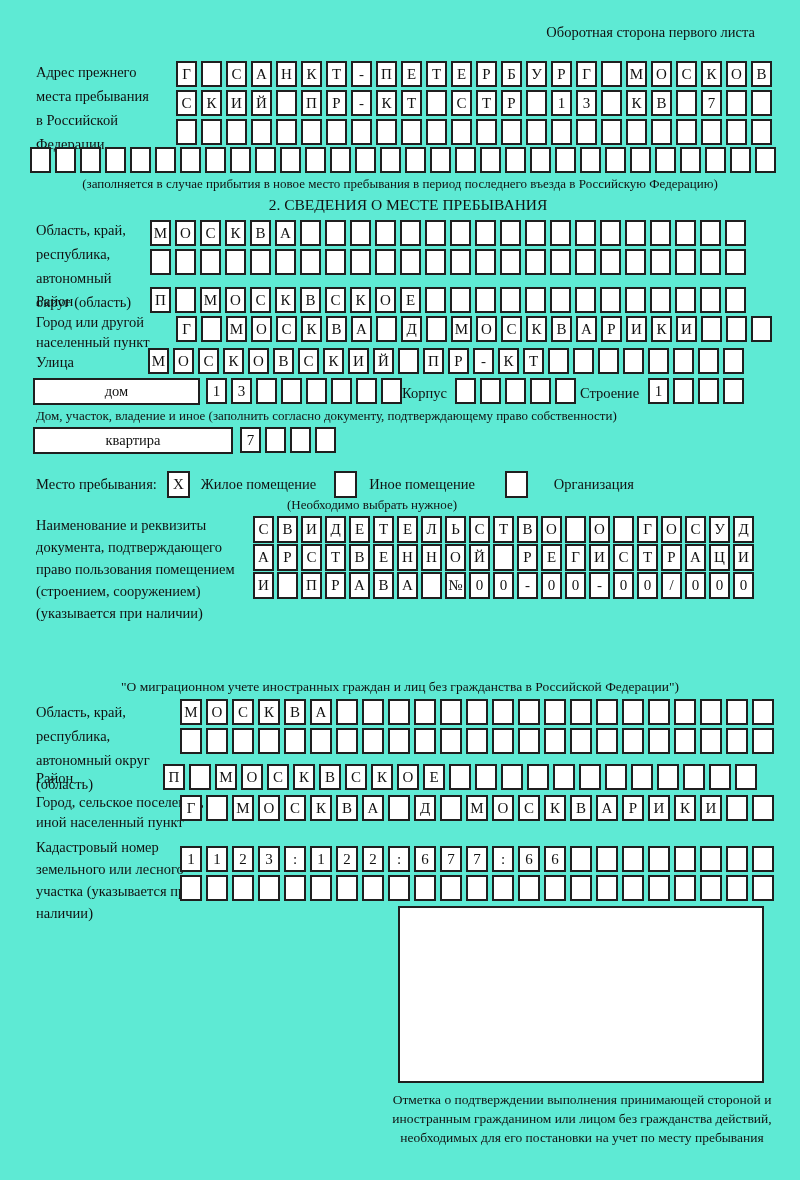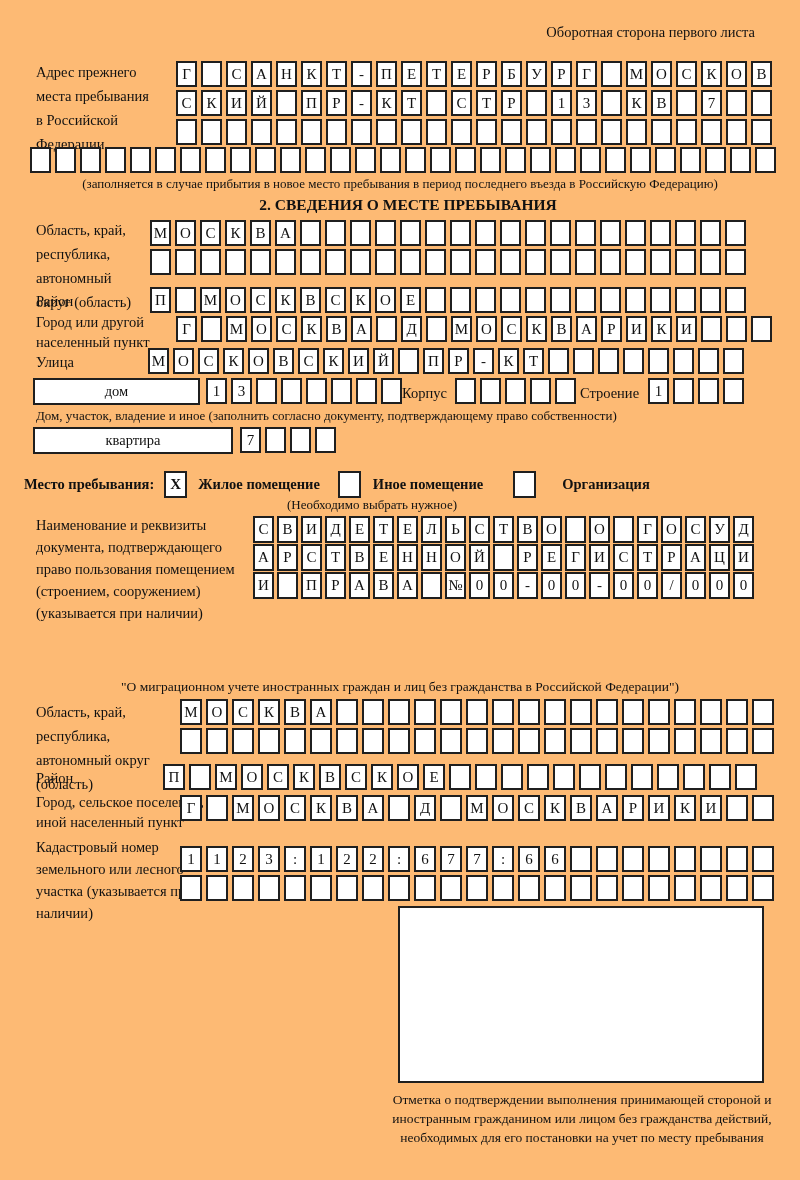--- a/index.html
+++ b/index.html
@@ -1,26 +1,26 @@
 <!DOCTYPE html>
 <html><head>
 <meta charset="utf-8">
 <style>
   * { margin:0; padding:0; box-sizing:border-box; }
   html,body { background:#ffffff; }
   .page {
-    position:relative; width:800px; height:1180px; background:#fdba74;
+    position:relative; width:800px; height:1180px; background:#5eead4;
     font-family:"Liberation Serif", "DejaVu Serif", serif; color:#111;
     overflow:hidden;
   }
   .abs { position:absolute; }
   .lbl { font-size:14.5px; line-height:24px; }
   .note { font-size:13px; color:#111; }
   .center { left:0; width:800px; text-align:center; }
-  .heading { font-weight:bold; font-size:15.5px;padding-left:16px; }
+  .heading { font-weight:normal; font-size:15.5px;padding-left:16px; }
   .cr { display:flex; gap:4px; }
   .cell {
     width:21px; height:26px; border:2px solid #1f1f1f; background:#fff;
     display:flex; align-items:center; justify-content:center;
     font-size:15px; font-family:"Liberation Serif", serif; color:#111;
   }
   .cr-s3 .cell { width:22px; }
   .cr-doc { gap:3px; }
   .cr-doc .cell { height:27px; }
   .wbox {
@@ -324,21 +324,21 @@
   <div class="abs wbox" style="left:33px; top:427px; width:200px;">квартира</div>
 
   <div class="abs note" style="left:36px; top:408px;">Дом, участок, владение и иное (заполнить согласно документу, подтверждающему право собственности)</div>
   <div class="abs cr" style="left:240px; top:427px;">
       <div class="cell">7</div>
       <div class="cell"></div>
       <div class="cell"></div>
       <div class="cell"></div>
     </div>
 
-  <div class="abs mesto-row" style="left:24px; top:471px;font-weight:bold;">
+  <div class="abs mesto-row" style="left:36px; top:471px;">
     <span>Место пребывания:</span>
     <span class="chk" style="margin-left:10px;">X</span>
     <span style="margin-left:11px;">Жилое помещение</span>
     <span class="chk" style="margin-left:18px;"></span>
     <span style="margin-left:12px;">Иное помещение</span>
     <span class="chk" style="margin-left:30px;"></span>
     <span style="margin-left:26px;">Организация</span>
   </div>
   <div class="abs note" style="left:243px; top:497px;margin-left:44px;">(Необходимо выбрать нужное)</div>
 

